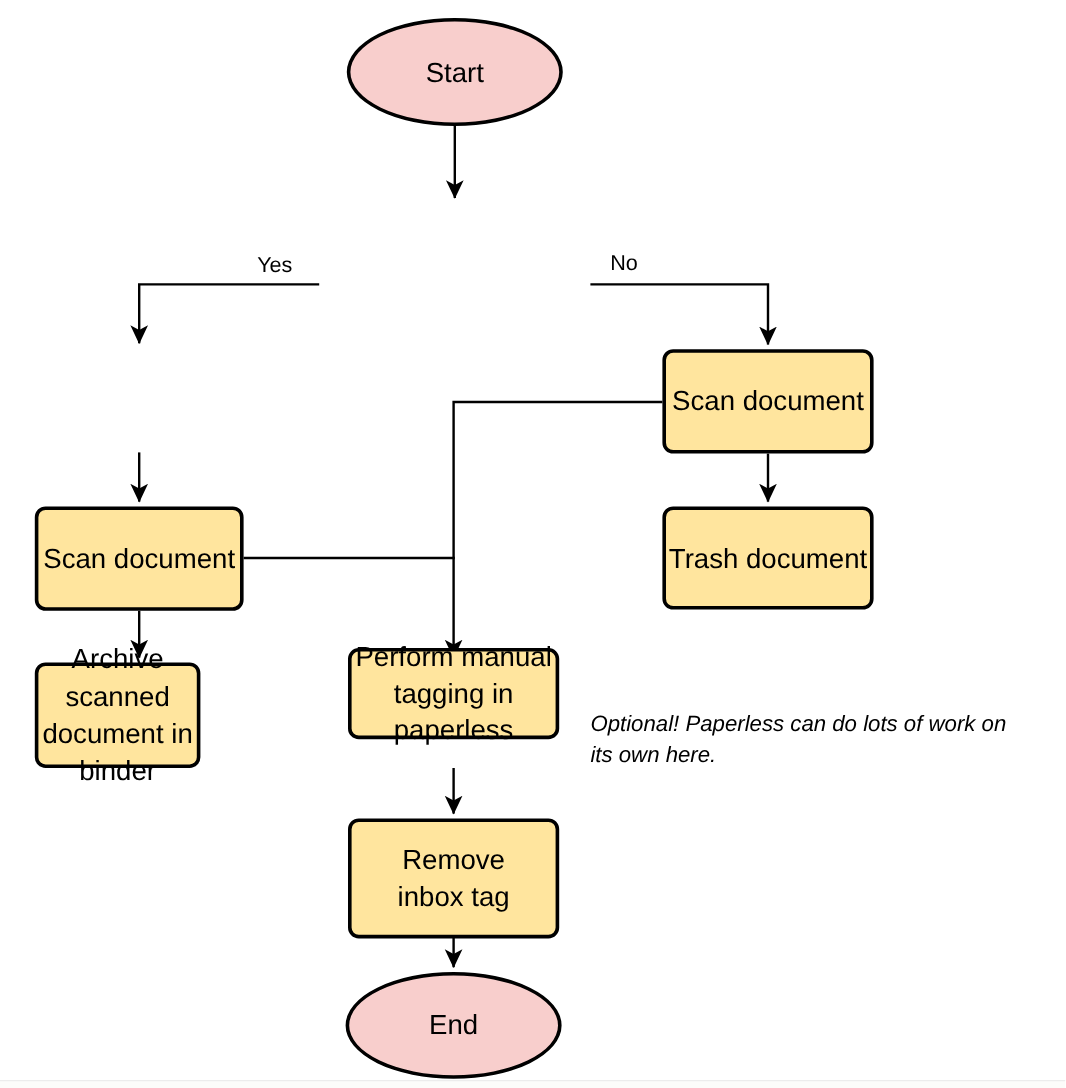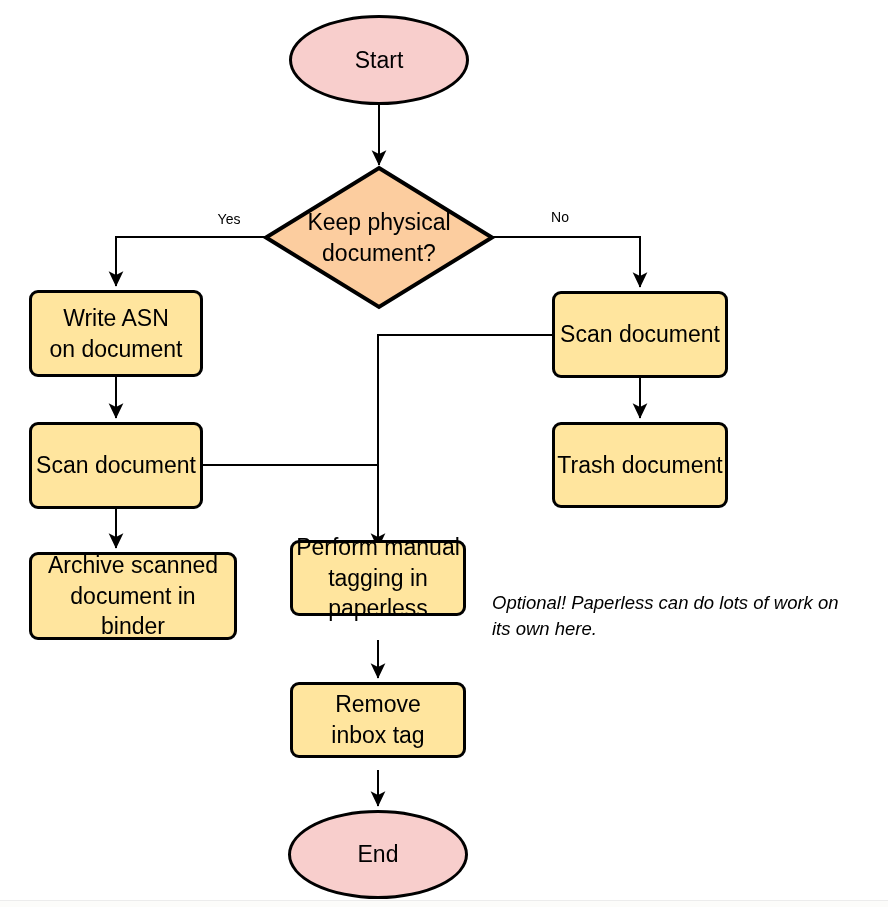--- a/index.html
+++ b/index.html
@@ -50,21 +50,21 @@
     position: absolute;
     inset: 0;
     display: flex;
     align-items: center;
     justify-content: center;
     text-align: center;
     white-space: pre-line;
   }
   .edge-label {
     position: absolute;
-    font-size: 14px;
+    font-size: 18px;
     text-align: center;
   }
   .annotation {
     position: absolute;
     left: 492px;
     top: 590px;
     font-size: 18.5px;
     font-style: italic;
     line-height: 1.38;
     white-space: pre-line;
@@ -99,68 +99,57 @@
     <path class="edge" d="M 203 465 L 379 465"></path>
     <path class="edge" d="M 640 378 L 640 418" marker-end="url(#arrowhead)"></path>
     <path class="edge" d="M 378 640 L 378 678" marker-end="url(#arrowhead)"></path>
     <path class="edge" d="M 378 770 L 378 806" marker-end="url(#arrowhead)"></path>
   </svg>
 
   <div class="node terminator" style="left:289px; top:15px; width:180px; height:90px;">
     <span>Start</span>
   </div>
 
-  <div class="node decision-wrap" style="left:263px; top:165px; width:232px; height:145px;">
-    <svg viewBox="0 0 232 145" width="232" height="145">
-      <polygon points="116,3 229,72.5 116,142 3,72.5" style="fill:var(--decision-fill,#fccd9f); stroke:var(--stroke,#000); stroke-width:4; stroke-linejoin:miter;"></polygon>
-    </svg>
-    <div class="decision-label">Keep physical
-document?</div>
-  </div>
 
-  <div class="node process" style="left:29px; top:290px; width:174px; height:87px;">
-    <span>Write ASN
-on document</span>
-  </div>
 
   <div class="node process" style="left:29px; top:422px; width:174px; height:87px;">
     <span>Scan document</span>
   </div>
 
-  <div class="node process" style="left:29px; top:552px; width:208px; height:88px;">
+  <div class="node process" style="left:29px; top:552px; width:138px; height:88px;">
     <span>Archive scanned
 document in
 binder</span>
   </div>
 
   <div class="node process" style="left:552px; top:291px; width:176px; height:87px;">
     <span>Scan document</span>
   </div>
 
   <div class="node process" style="left:552px; top:422px; width:176px; height:86px;text-align:center;">
     <span>Trash document</span>
   </div>
 
   <div class="node process" style="left:290px; top:540px; width:176px; height:76px;">
     <span>Perform manual
 tagging in
 paperless</span>
   </div>
 
-  <div class="node process" style="left:290px; top:682px; width:176px; height:76px;">
+  <div class="node process" style="left:290px; top:682px; width:176px; height:100px;">
     <span>Remove
 inbox tag</span>
   </div>
 
   <div class="node terminator" style="left:288px; top:810px; width:180px; height:89px;">
     <span>End</span>
   </div>
 
   <div class="edge-label" style="left:210px; top:211px; width:38px;">Yes</div>
 
-  <div class="edge-label" style="left:503px; top:209px; width:34px;margin-left:40px;">No</div>
+  <div class="edge-label" style="left:503px; top:209px; width:34px;">No</div>
 
   <div class="annotation">Optional! Paperless can do lots of work on
 its own here.</div>
 
   <div class="bottom-strip"></div>
 
 </div>
 
 </body></html>

